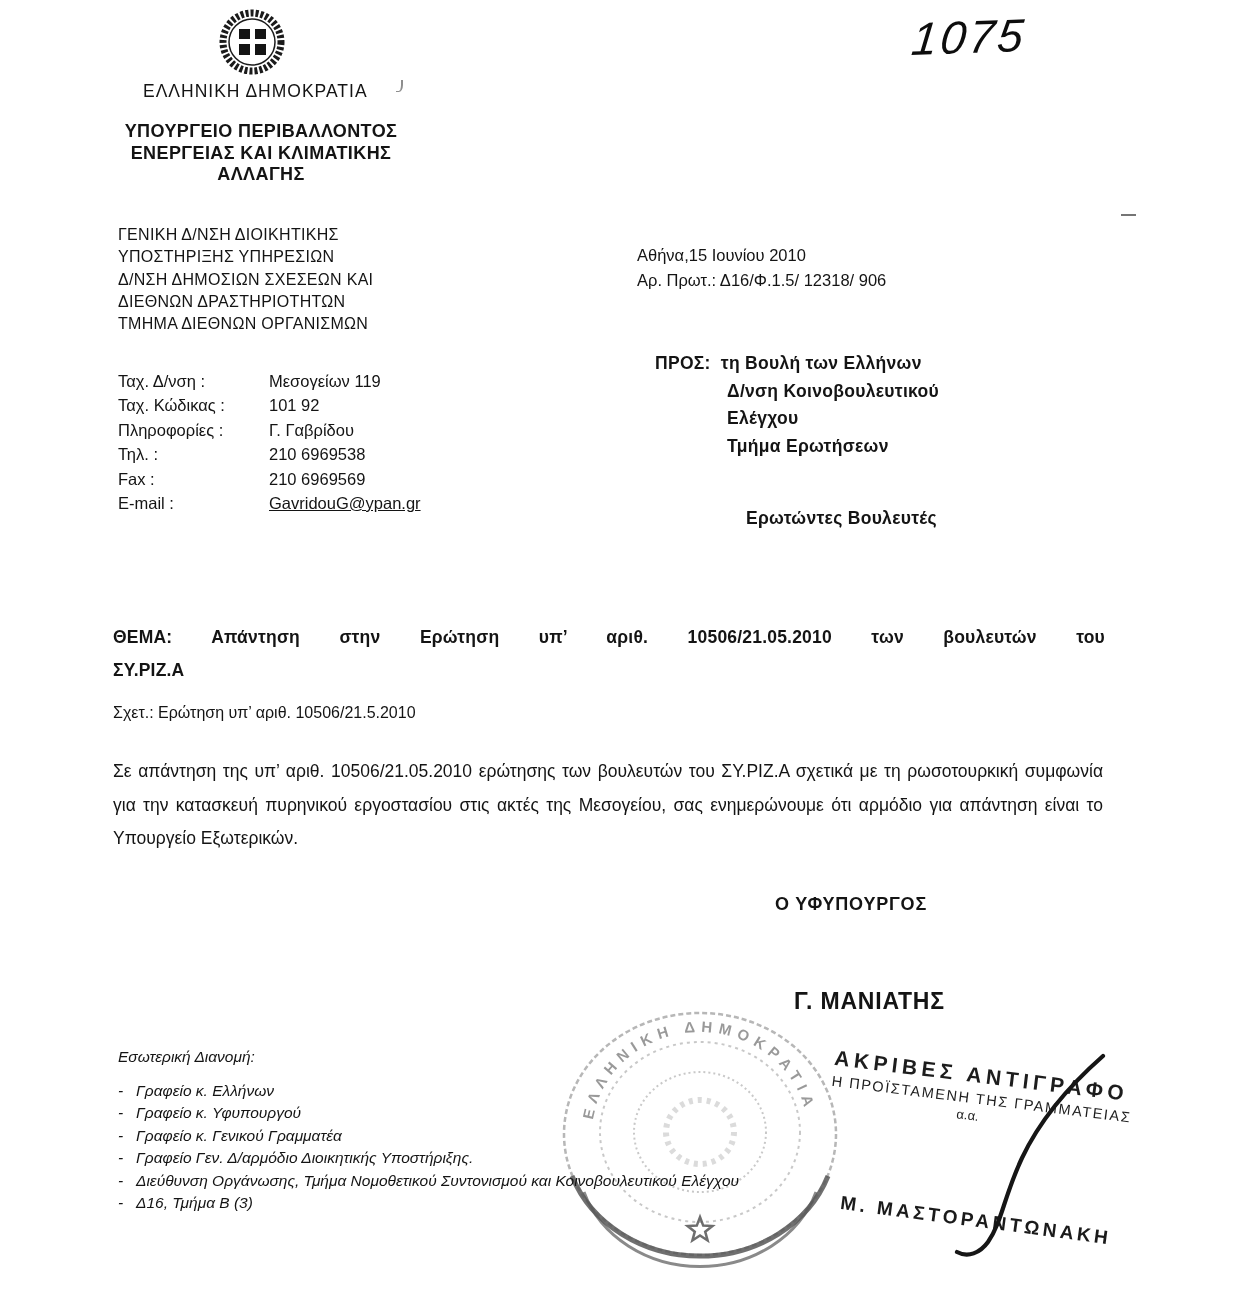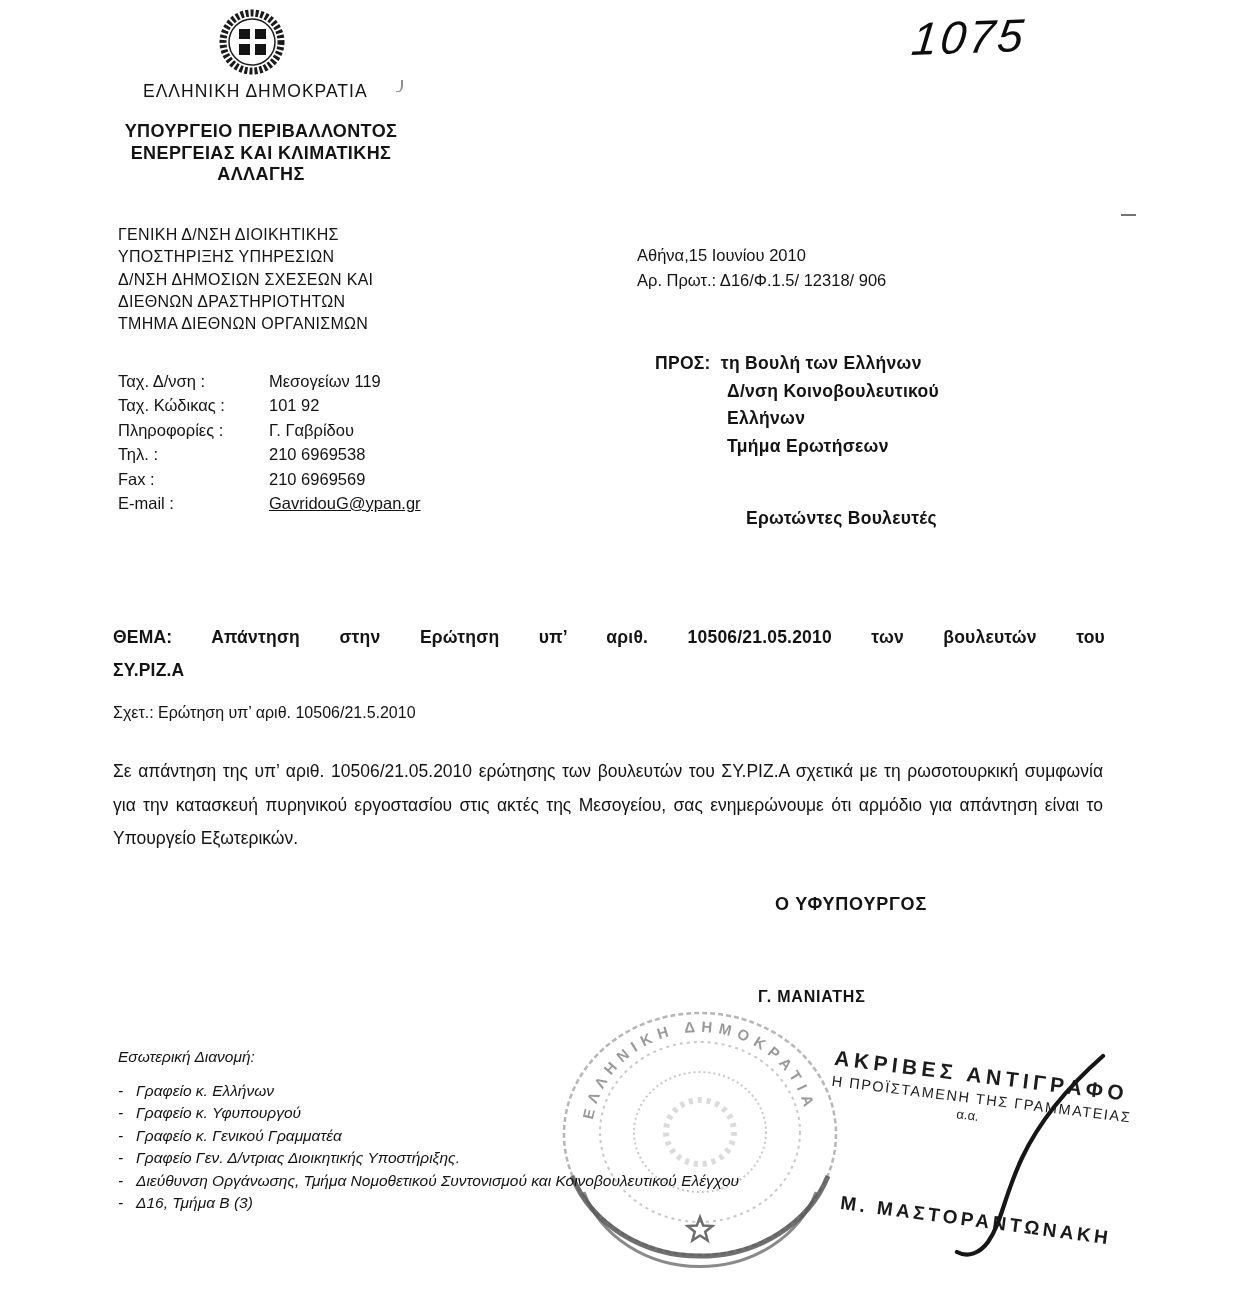--- a/index.html
+++ b/index.html
@@ -34,21 +34,21 @@
   .koin .indent{padding-left:100px;}
   
   .subject{position:absolute;left:113px;top:621px;width:992px;font-weight:bold;
     font-size:17.5px;line-height:33px;letter-spacing:.2px;}
   .subject .s1{text-align:justify;text-align-last:justify;}
   .reference{position:absolute;left:113px;top:704px;font-size:16px;}
   .body-par{position:absolute;left:113px;top:755px;width:990px;font-size:17.5px;
     line-height:33.5px;text-align:justify;}
   
   .sig-title{position:absolute;left:775px;top:894px;font-weight:bold;font-size:18px;letter-spacing:.8px;}
-  .sig-name{position:absolute;left:758px;top:988px;font-weight:bold;font-size:16px;letter-spacing:.8px;}
+  .sig-name{position:absolute;left:794px;top:988px;font-weight:bold;font-size:23px;letter-spacing:.8px;}
   
   .distribution{position:absolute;left:118px;top:1048px;font-style:italic;font-size:15.5px;z-index:2;}
   .dist-title{margin-bottom:14px;}
   .dist-item{line-height:22.4px;}
   .dist-item .bullet{display:inline-block;width:18px;}
   
   .stamp{position:absolute;left:558px;top:1006px;z-index:1;opacity:.8;}
   .ring-text{font-size:15px;font-weight:bold;letter-spacing:6px;fill:#3d3d3d;opacity:.65;
     font-family:"Liberation Sans",sans-serif;}
   .cert{position:absolute;left:836px;top:1046px;width:350px;z-index:3;color:#1d1d1d;
@@ -120,21 +120,21 @@
   <div class="dateline">
     <div>Αθήνα,15 Ιουνίου 2010</div>
     <div>Αρ. Πρωτ.: Δ16/Φ.1.5/ 12318/ 906</div>
   </div>
 
   <div class="pros">
     <div>
       <span class="lbl">ΠΡΟΣ:</span><span>τη Βουλή των Ελλήνων</span>
     </div>
     <div class="indent">Δ/νση Κοινοβουλευτικού</div>
-    <div class="indent">Ελλήνων</div>
+    <div class="indent">Ελέγχου</div>
     <div class="indent">Τμήμα Ερωτήσεων</div>
   </div>
 
   <div class="koin">
     <div class="indent">Ερωτώντες Βουλευτές</div>
   </div>
 
   <div class="subject">
     <div class="s1">ΘΕΜΑ: Απάντηση στην Ερώτηση υπ’ αριθ. 10506/21.05.2010 των βουλευτών του</div>
     <div class="s2">ΣΥ.ΡΙΖ.Α</div>
@@ -152,21 +152,21 @@
     <div class="dist-item">
       <span class="bullet">-</span><span>Γραφείο κ. Ελλήνων</span>
     </div>
     <div class="dist-item">
       <span class="bullet">-</span><span>Γραφείο κ. Υφυπουργού</span>
     </div>
     <div class="dist-item">
       <span class="bullet">-</span><span>Γραφείο κ. Γενικού Γραμματέα</span>
     </div>
     <div class="dist-item">
-      <span class="bullet">-</span><span>Γραφείο Γεν. Δ/ντριας Διοικητικής Υποστήριξης.</span>
+      <span class="bullet">-</span><span>Γραφείο Γεν. Δ/αρμόδιο Διοικητικής Υποστήριξης.</span>
     </div>
     <div class="dist-item">
       <span class="bullet">-</span><span>Διεύθυνση Οργάνωσης, Τμήμα Νομοθετικού Συντονισμού και Κοινοβουλευτικού Ελέγχου</span>
     </div>
     <div class="dist-item">
       <span class="bullet">-</span><span>Δ16, Τμήμα Β (3)</span>
     </div>
   </div>
 
   <svg class="stamp" width="290" height="270" viewBox="0 0 290 270">

